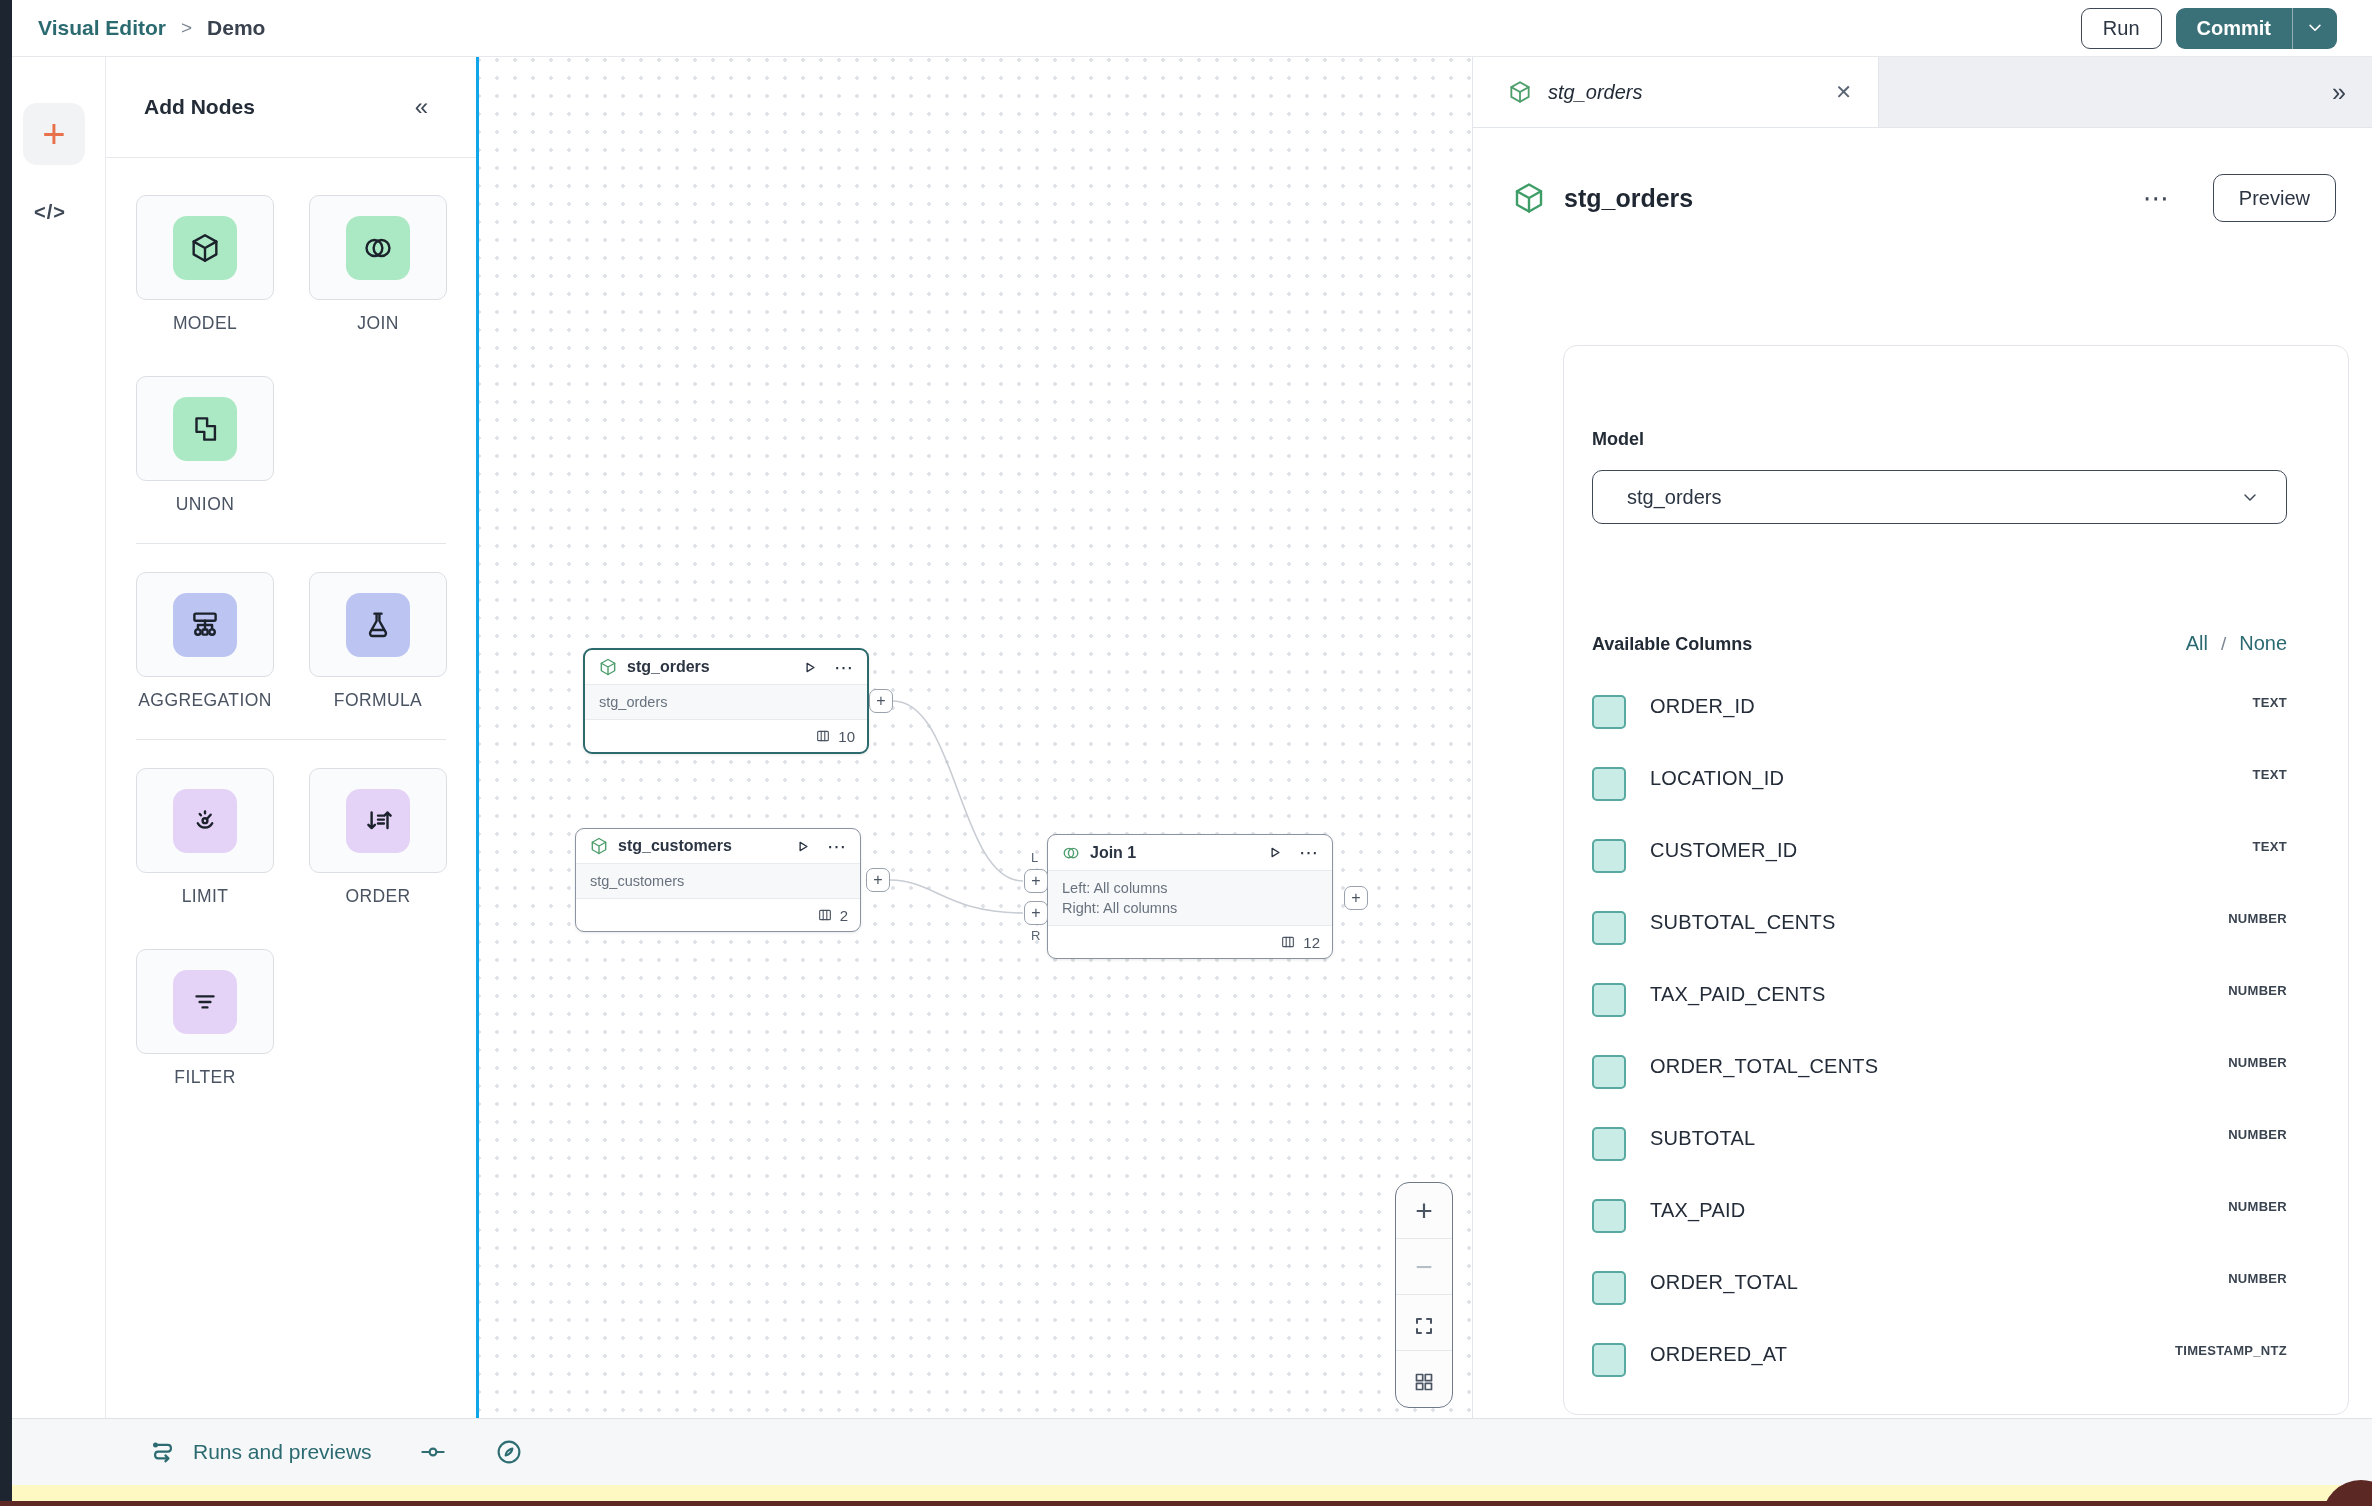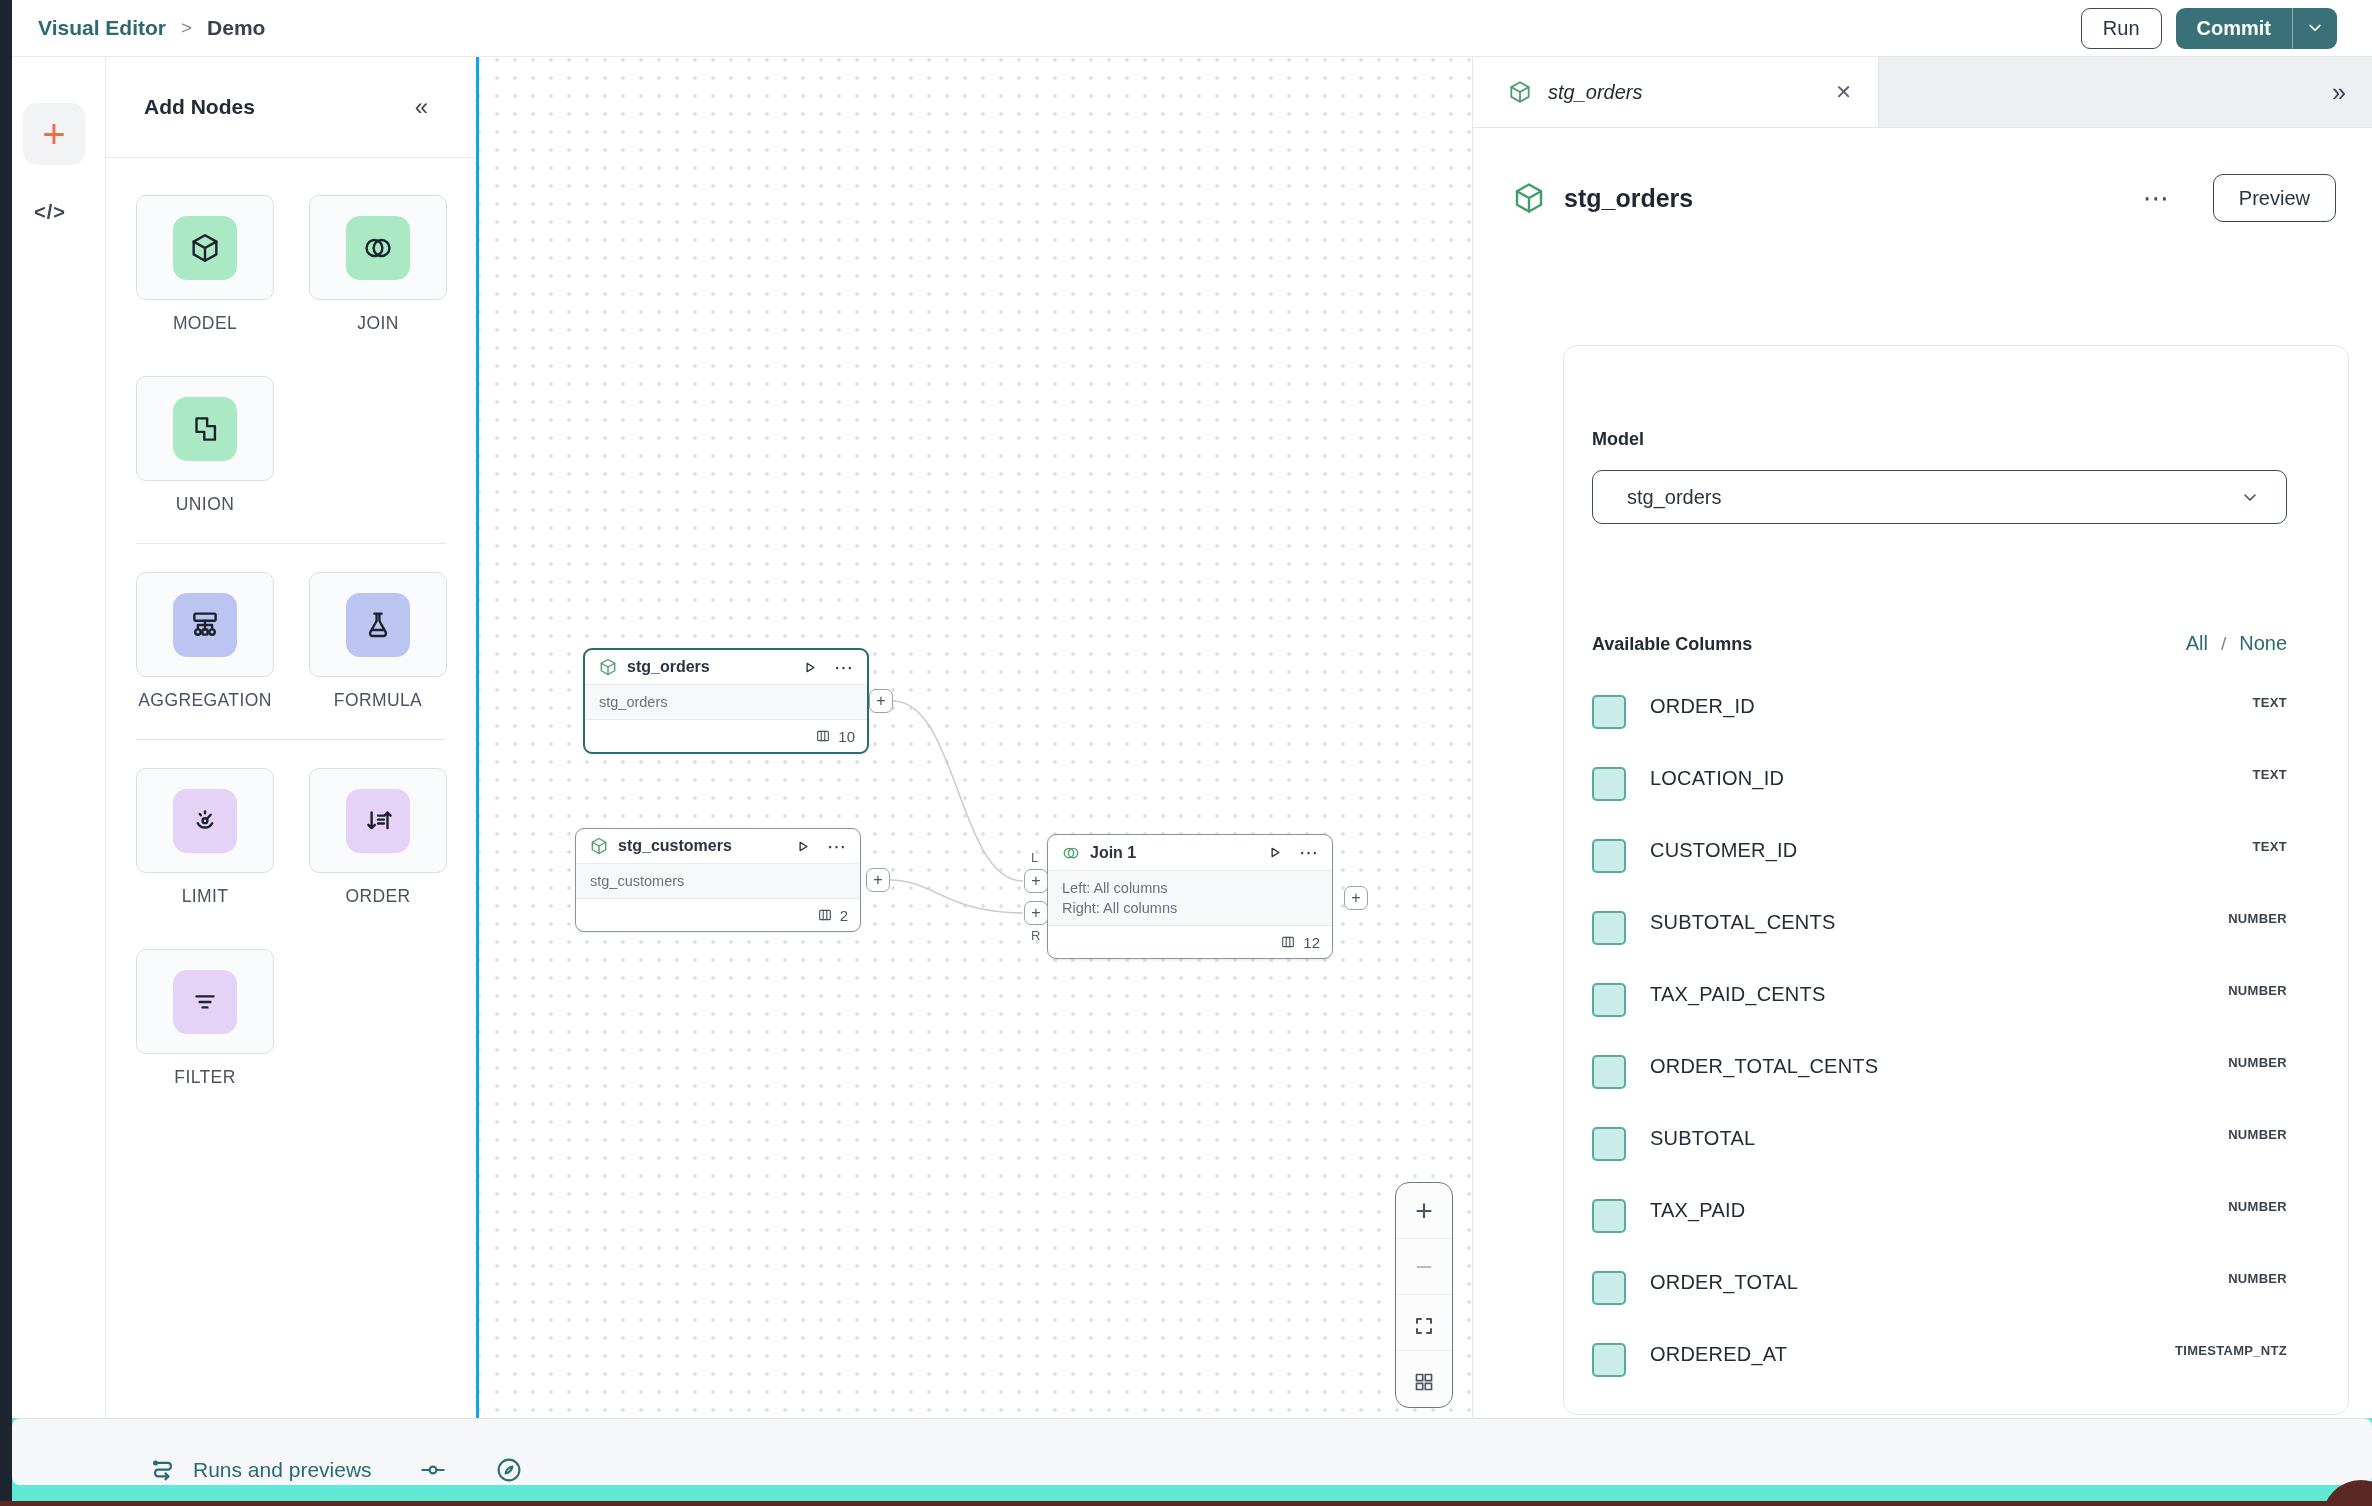--- a/index.html
+++ b/index.html
@@ -1,18 +1,18 @@
 <!DOCTYPE html>
 <html><head>
 <meta charset="utf-8">
 <style>
   * { margin:0; padding:0; box-sizing:border-box; }
   html,body { background:#fff; }
   body { font-family:"Liberation Sans", sans-serif; }
-  .app { position:relative; width:2372px; height:1506px; overflow:hidden; background:#5eead4; }
+  .app { position:relative; width:2372px; height:1506px; overflow:hidden; background:#fef9c3; }
 
   
   .dark-strip { position:absolute; left:0; top:0; width:12px; height:1506px; background:#1d2531; }
   .bottom-red-strip { position:absolute; left:0; bottom:0; width:100%; height:5px; background:#5c2823; z-index:60; }
   .corner-fab { position:absolute; right:-28px; bottom:-52px; width:78px; height:78px; border-radius:50%; background:#5c2823; z-index:59; }
 
   
   .topbar { position:absolute; left:12px; top:0; width:2360px; height:57px; background:#fff;
             border-bottom:1px solid #e6e8ec; display:flex; align-items:center; padding:0 35px 0 26px; }
   .crumb-root { color:#2b6a70; font-size:21px; font-weight:bold; }
@@ -119,21 +119,21 @@
   .link-slash { color:#7b8591; font-size:19px; }
 
   .cols-list { margin-top:40px; width:695px; }
   .col-row { height:72px; display:flex; align-items:flex-start; }
   .cbx { width:34px; height:34px; border:2px solid #57a9a1; background:#c9ece7; border-radius:5px; flex:none; }
   .col-name { margin-left:24px; font-size:20px; color:#232c38; letter-spacing:.2px; }
   .col-type { margin-left:auto; font-size:13px; color:#3a4450; letter-spacing:.3px;font-weight:bold; }
 
   
   .bottom-bar { position:absolute; left:12px; top:1418px; width:2360px; height:67px; background:#f5f7f9;
-                border-top:1px solid #dfe2e6; display:flex; align-items:flex-end; padding-left:136px;border-radius:8px; }
+                border-top:1px solid #dfe2e6; display:flex; align-items:center; padding-left:136px; }
   .bb-runs { display:flex; align-items:center; gap:15px; border:none; background:none; color:#2b6a70; font-family:inherit; }
   .bb-runs .ico { width:30px; height:30px; }
   .bb-label { font-size:21px; color:#2b6a70; }
   .bb-icon-btn { border:none; background:none; color:#2e6d72; margin-left:46px; }
   .bb-icon-btn .ico { width:30px; height:30px; display:block; }
 
   .ico svg { width:100%; height:100%; fill:none; stroke:currentColor; stroke-width:1.7; stroke-linecap:round; stroke-linejoin:round; }
   button { cursor:pointer; }
 </style>
 </head>

